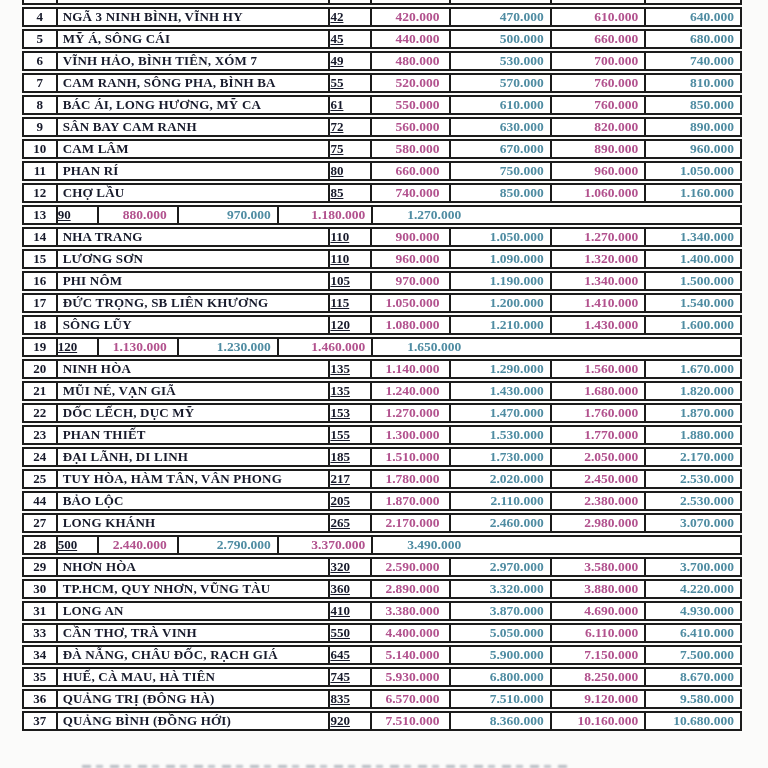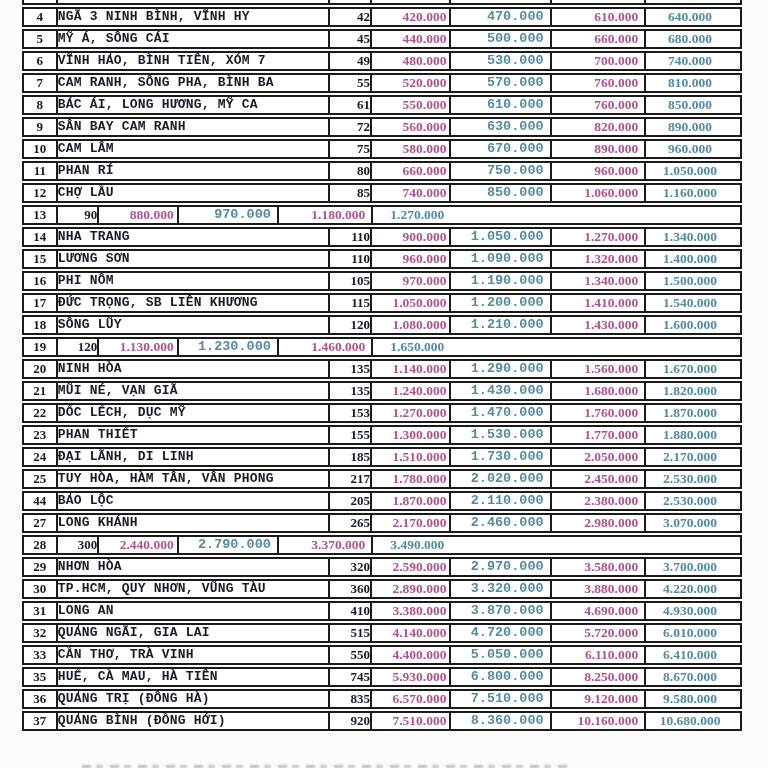--- a/index.html
+++ b/index.html
@@ -38,27 +38,27 @@
   }
   .cell{
     border-right:2px solid var(--border);
     height:100%;
     line-height:16px;
     font-size:13px;
     white-space:nowrap;
     overflow:visible;
   }
   .c-no{width:4.7%;text-align:center;}
-  .c-name{width:38.1%;letter-spacing:.2px;font-family:Liberation Mono, monospace;}
-  .c-km{width:5.8%;text-align:right;}
+  .c-name{width:38.1%;padding-left:5px;letter-spacing:.2px;}
+  .c-km{width:5.8%;text-align:left;text-decoration:underline;}
   .c-p{text-align:right;padding-right:6px;font-size:13.5px;}
-  .c-p1{width:11.1%;padding-right:3px;}
-  .c-p2{width:14.0%;font-family:Liberation Mono, monospace;}
+  .c-p1{width:11.1%;padding-right:10px;}
+  .c-p2{width:14.0%;}
   .c-p3{width:13.2%;}
-  .c-p4{width:13.1%;border-right:none;text-align:center;}
+  .c-p4{width:13.1%;border-right:none;}
   .c-p1,.c-p3{color:var(--pink);}
   .c-p2,.c-p4{color:var(--teal);}
   
   .cut-text{
     position:absolute;
     left:82px;
     top:759px;
     width:490px;
     height:9px;
     overflow:hidden;
@@ -326,21 +326,21 @@
     <div class="cell c-name">LONG KHÁNH</div>
     <div class="cell c-km">265</div>
     <div class="cell c-p c-p1">2.170.000</div>
     <div class="cell c-p c-p2">2.460.000</div>
     <div class="cell c-p c-p3">2.980.000</div>
     <div class="cell c-p c-p4">3.070.000</div>
   </div>
 
   <div class="row">
     <div class="cell c-no">28</div>
-    <div class="cell c-km">300</div>
+    <div class="cell c-km">500</div>
     <div class="cell c-p c-p1">2.440.000</div>
     <div class="cell c-p c-p2">2.790.000</div>
     <div class="cell c-p c-p3">3.370.000</div>
     <div class="cell c-p c-p4">3.490.000</div>
   </div>
 
   <div class="row">
     <div class="cell c-no">29</div>
     <div class="cell c-name">NHƠN HÒA</div>
     <div class="cell c-km">320</div>
@@ -363,40 +363,40 @@
   <div class="row">
     <div class="cell c-no">31</div>
     <div class="cell c-name">LONG AN</div>
     <div class="cell c-km">410</div>
     <div class="cell c-p c-p1">3.380.000</div>
     <div class="cell c-p c-p2">3.870.000</div>
     <div class="cell c-p c-p3">4.690.000</div>
     <div class="cell c-p c-p4">4.930.000</div>
   </div>
 
-  <div class="row">
-    <div class="cell c-no">32</div>
-    <div class="cell c-name">QUẢNG NGÃI, GIA LAI</div>
-    <div class="cell c-km">515</div>
-    <div class="cell c-p c-p1">4.140.000</div>
-    <div class="cell c-p c-p2">4.720.000</div>
-    <div class="cell c-p c-p3">5.720.000</div>
-    <div class="cell c-p c-p4">6.010.000</div>
-  </div>
 
   <div class="row">
     <div class="cell c-no">33</div>
     <div class="cell c-name">CẦN THƠ, TRÀ VINH</div>
     <div class="cell c-km">550</div>
     <div class="cell c-p c-p1">4.400.000</div>
     <div class="cell c-p c-p2">5.050.000</div>
     <div class="cell c-p c-p3">6.110.000</div>
     <div class="cell c-p c-p4">6.410.000</div>
   </div>
 
+  <div class="row">
+    <div class="cell c-no">34</div>
+    <div class="cell c-name">ĐÀ NẴNG, CHÂU ĐỐC, RẠCH GIÁ</div>
+    <div class="cell c-km">645</div>
+    <div class="cell c-p c-p1">5.140.000</div>
+    <div class="cell c-p c-p2">5.900.000</div>
+    <div class="cell c-p c-p3">7.150.000</div>
+    <div class="cell c-p c-p4">7.500.000</div>
+  </div>
 
   <div class="row">
     <div class="cell c-no">35</div>
     <div class="cell c-name">HUẾ, CÀ MAU, HÀ TIÊN</div>
     <div class="cell c-km">745</div>
     <div class="cell c-p c-p1">5.930.000</div>
     <div class="cell c-p c-p2">6.800.000</div>
     <div class="cell c-p c-p3">8.250.000</div>
     <div class="cell c-p c-p4">8.670.000</div>
   </div>

